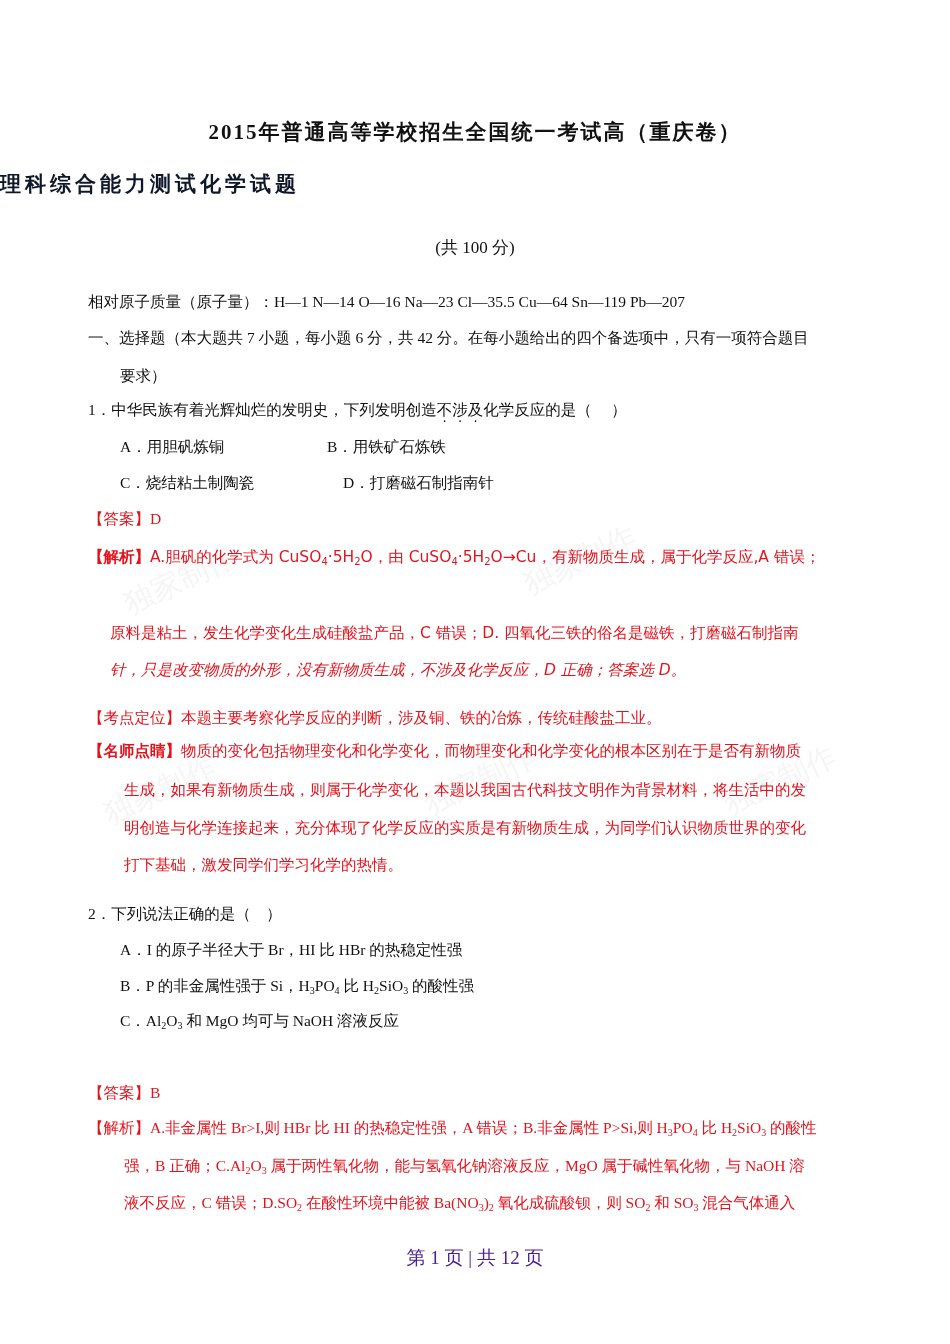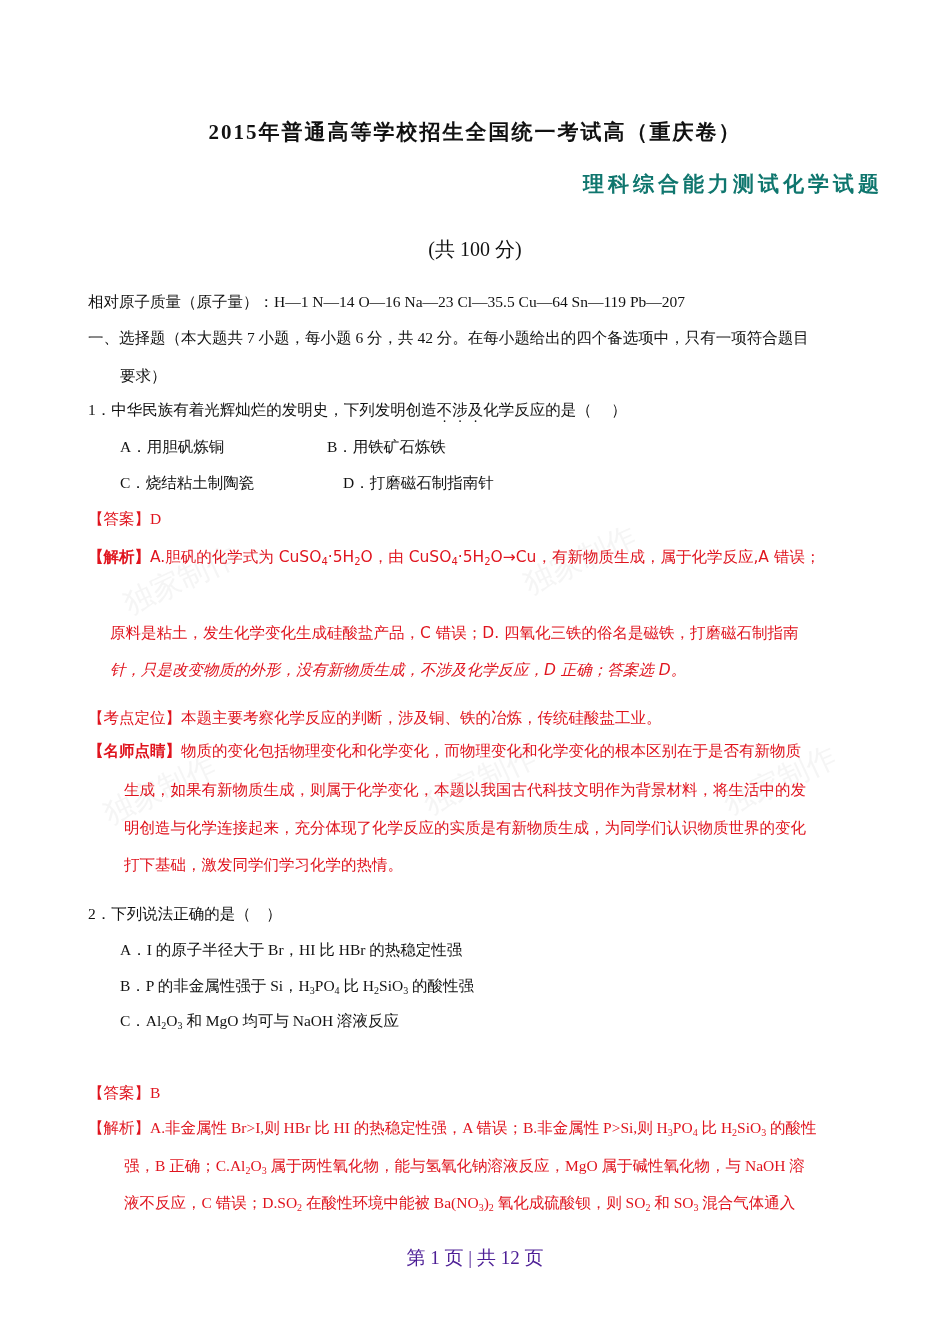--- a/index.html
+++ b/index.html
@@ -28,32 +28,32 @@
       text-align: center;
       font-size: 21px;
       font-weight: bold;
       letter-spacing: 2px;
       color: #111;
     }
     .title2 {
       position: absolute;
       top: 170px;
       left: 0; width: 883px;
-      text-align: right;
+      text-align: left;
       font-size: 21px;
       font-weight: bold;
       letter-spacing: 4px;
-      color: #0f766e;
+      color: #0f172a;
     }
     .score {
       position: absolute;
       top: 236px;
       left: 0; width: 950px;
       text-align: center;
-      font-size: 20px;
+      font-size: 17px;
       color: #111;
     }
     .line {
       position: absolute;
       left: 88px;
       font-size: 15.5px;
       white-space: nowrap;
       line-height: 20px;
     }
     .indent1 { left: 120px; }

